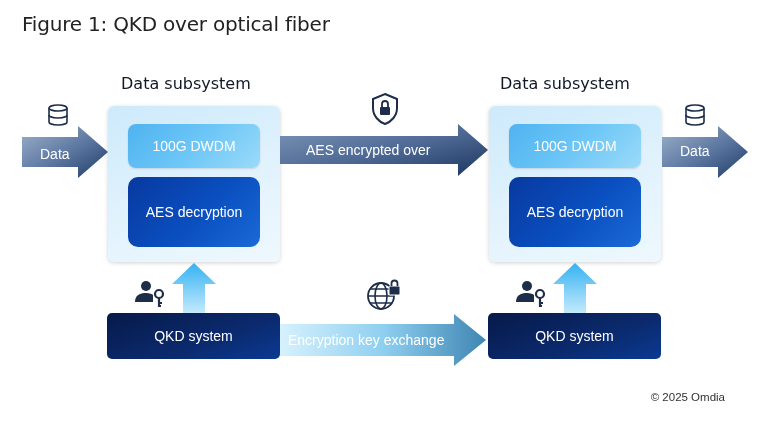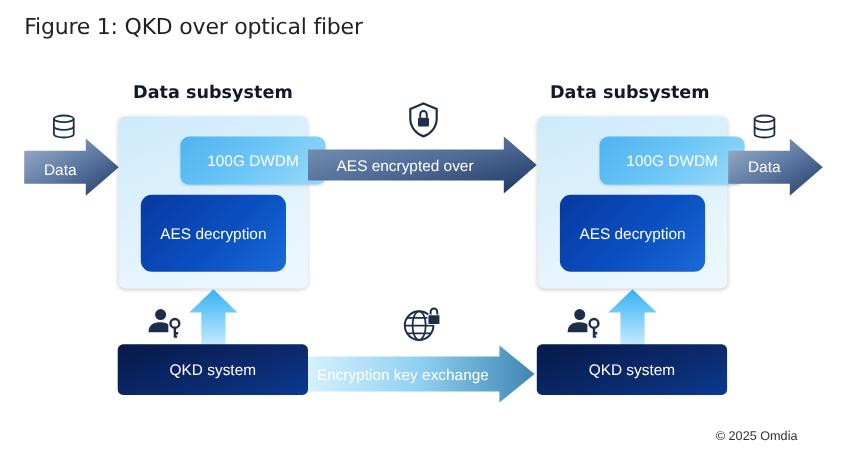--- a/index.html
+++ b/index.html
@@ -1,21 +1,21 @@
 <!DOCTYPE html>
 <html><head>
 <meta charset="utf-8">
 <style>
   html, body { margin: 0; padding: 0; background: #ffffff; }
   body { width: 767px; height: 426px; position: relative; overflow: hidden; font-family: "Liberation Sans", sans-serif; }
   .abs { position: absolute; }
   .fig-title { left: 22px; top: 12px; font-family: "DejaVu Sans", sans-serif; font-size: 20px; color: #222; letter-spacing: -0.2px; }
-  .sub-title { font-family: "DejaVu Sans", sans-serif; font-weight: bold; font-size: 16px; color: #111827; text-align: center; }
+  .sub-title { font-family: "DejaVu Sans", sans-serif; font-weight: normal; font-size: 16px; color: #111827; text-align: center; }
   .subsystem { background: linear-gradient(160deg, #cdeafb 0%, #e3f3fd 60%, #eef8fe 100%); border-radius: 6px; box-shadow: 0 1px 4px rgba(0,0,0,0.18); }
-  .dwdm { background: linear-gradient(135deg, #4fb3f0 0%, #6cc6f6 50%, #9bdaf9 100%); border-radius: 8px; color: #fff; font-size: 14px; display:flex; align-items:center; justify-content:center; box-shadow: 0 1px 2px rgba(0,0,0,0.12); margin-left: 36px; }
+  .dwdm { background: linear-gradient(135deg, #4fb3f0 0%, #6cc6f6 50%, #9bdaf9 100%); border-radius: 8px; color: #fff; font-size: 14px; display:flex; align-items:center; justify-content:center; box-shadow: 0 1px 2px rgba(0,0,0,0.12); }
   .aes { background: linear-gradient(135deg, #08399f 0%, #0a4fc0 55%, #1a6ad8 100%); border-radius: 10px; color: #fff; font-size: 14px; display:flex; align-items:center; justify-content:center; }
   .qkd { background: linear-gradient(160deg, #071a49 0%, #0b2a6e 60%, #0a3a92 100%); border-radius: 5px; color: #fff; font-size: 14px; display:flex; align-items:center; justify-content:center;text-align:right; }
   .arrow-label { color: #fff; font-size: 14px; position:absolute; white-space: nowrap; }
   svg { position: absolute; overflow: visible; }
   .copyright { right: 42px; top: 391px; font-size: 11.5px; color: #333; }
 </style>
 </head>
 <body>
 
 <div class="abs fig-title">Figure 1: QKD over optical fiber</div>

